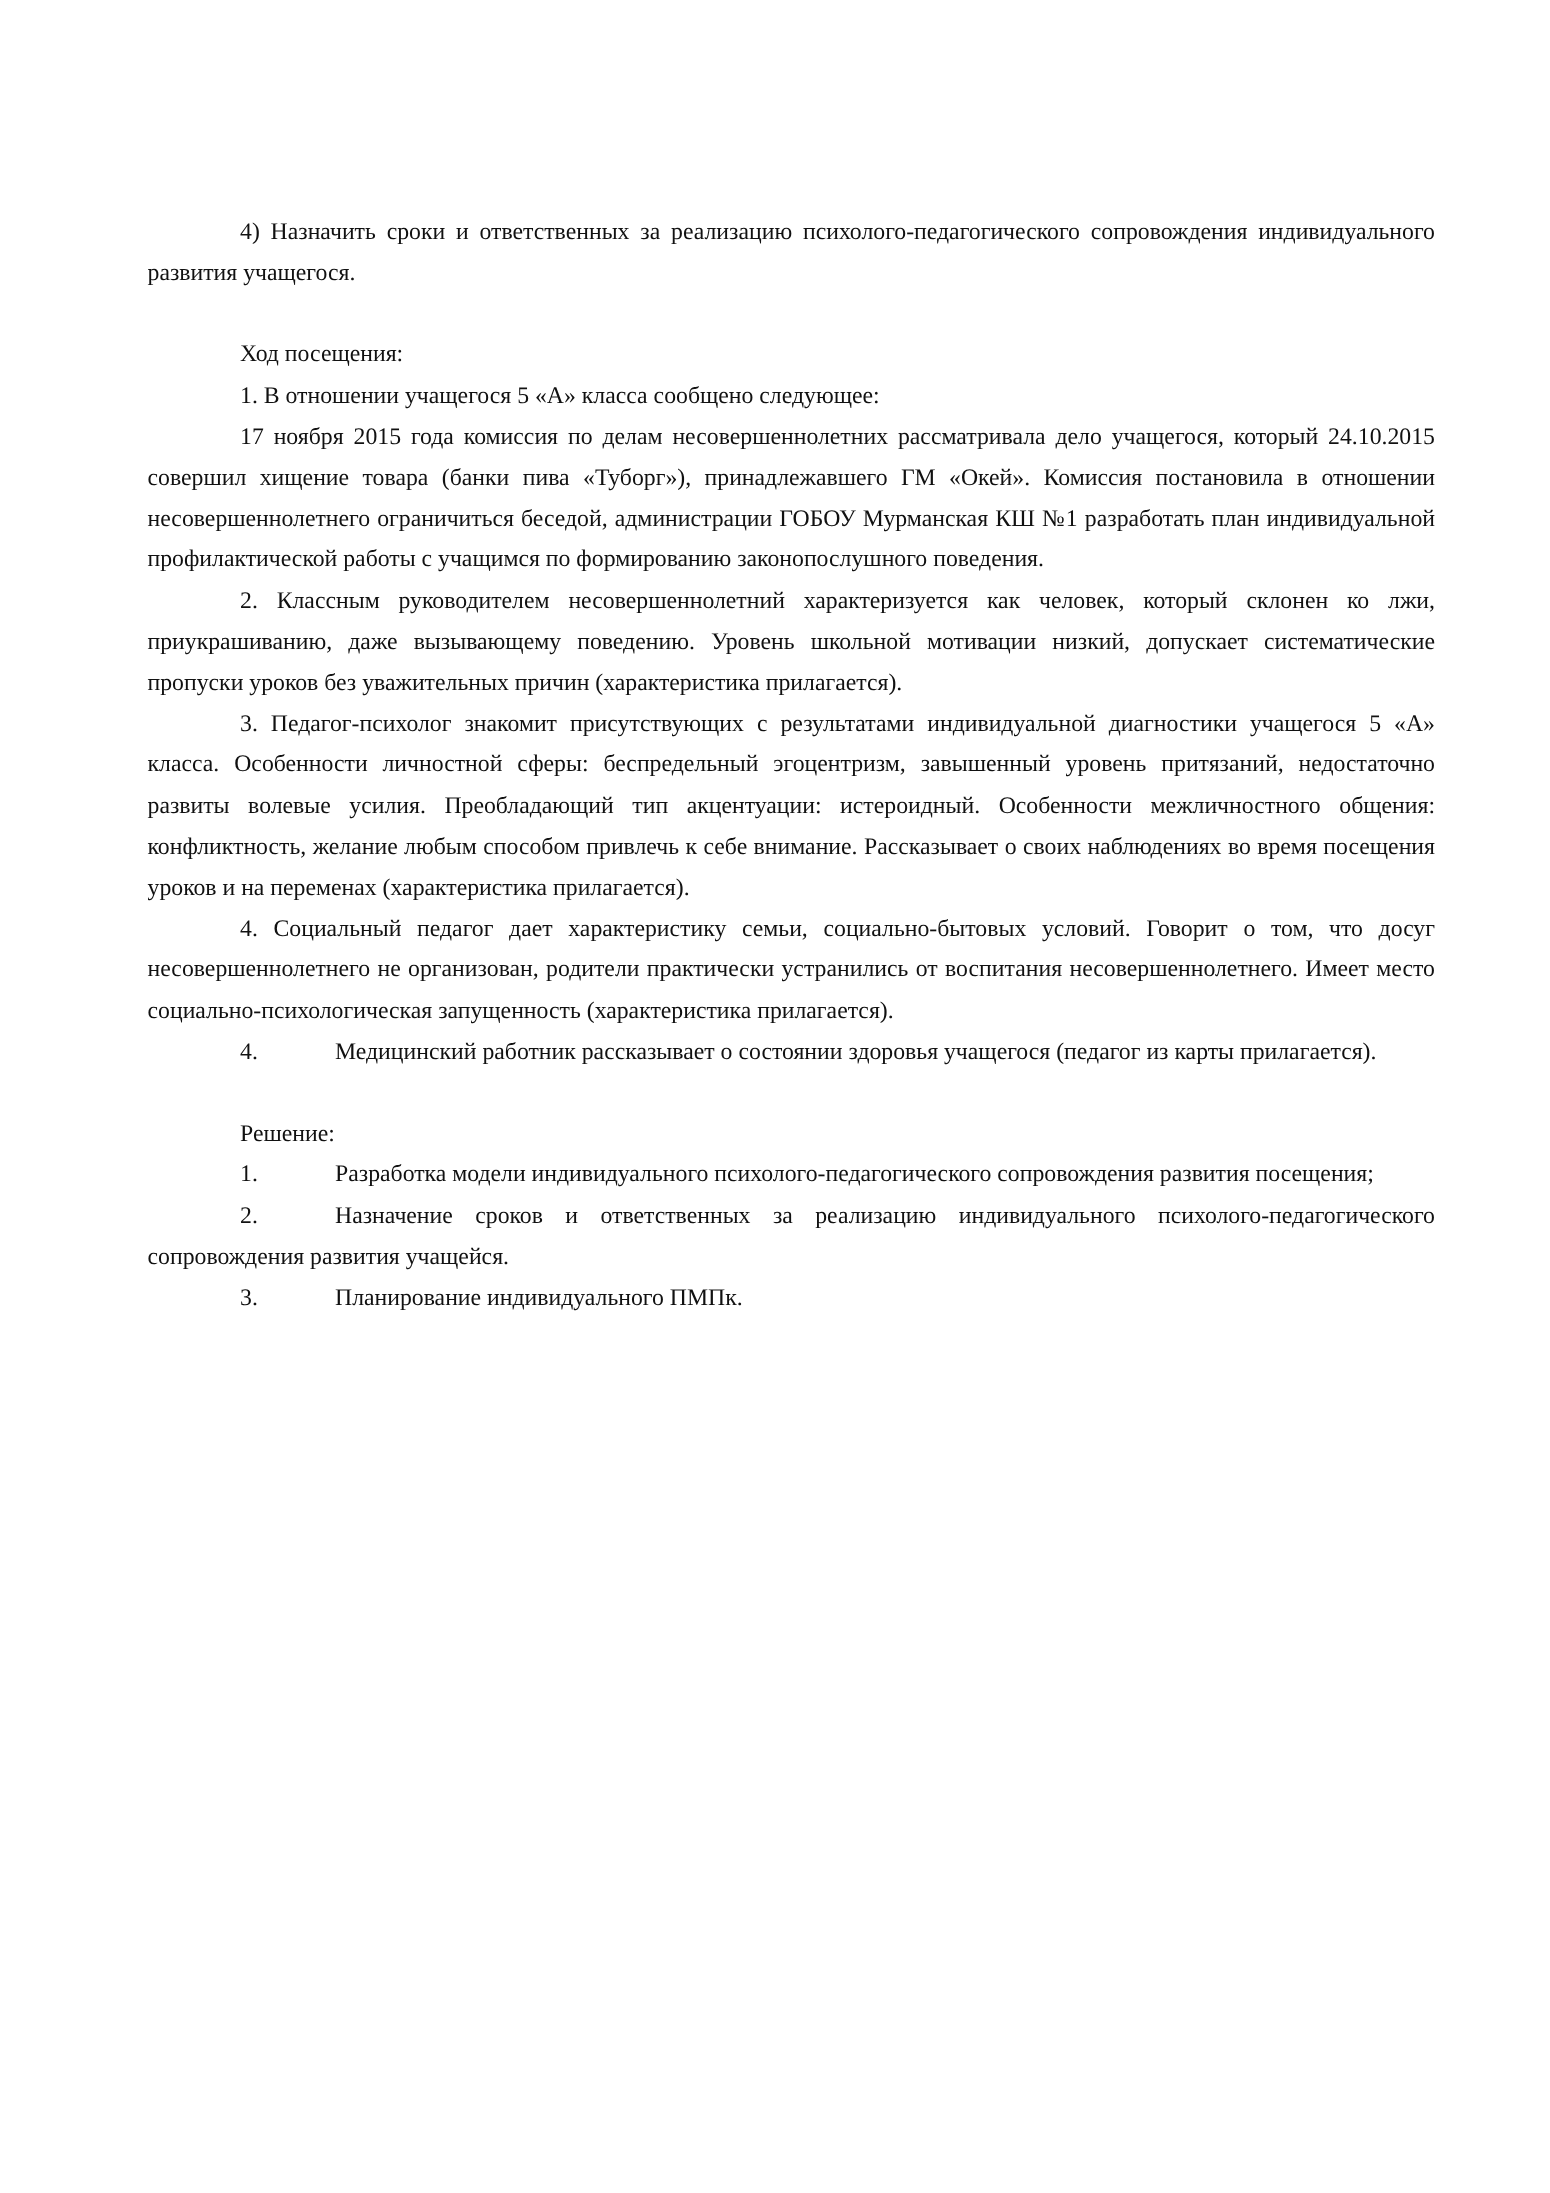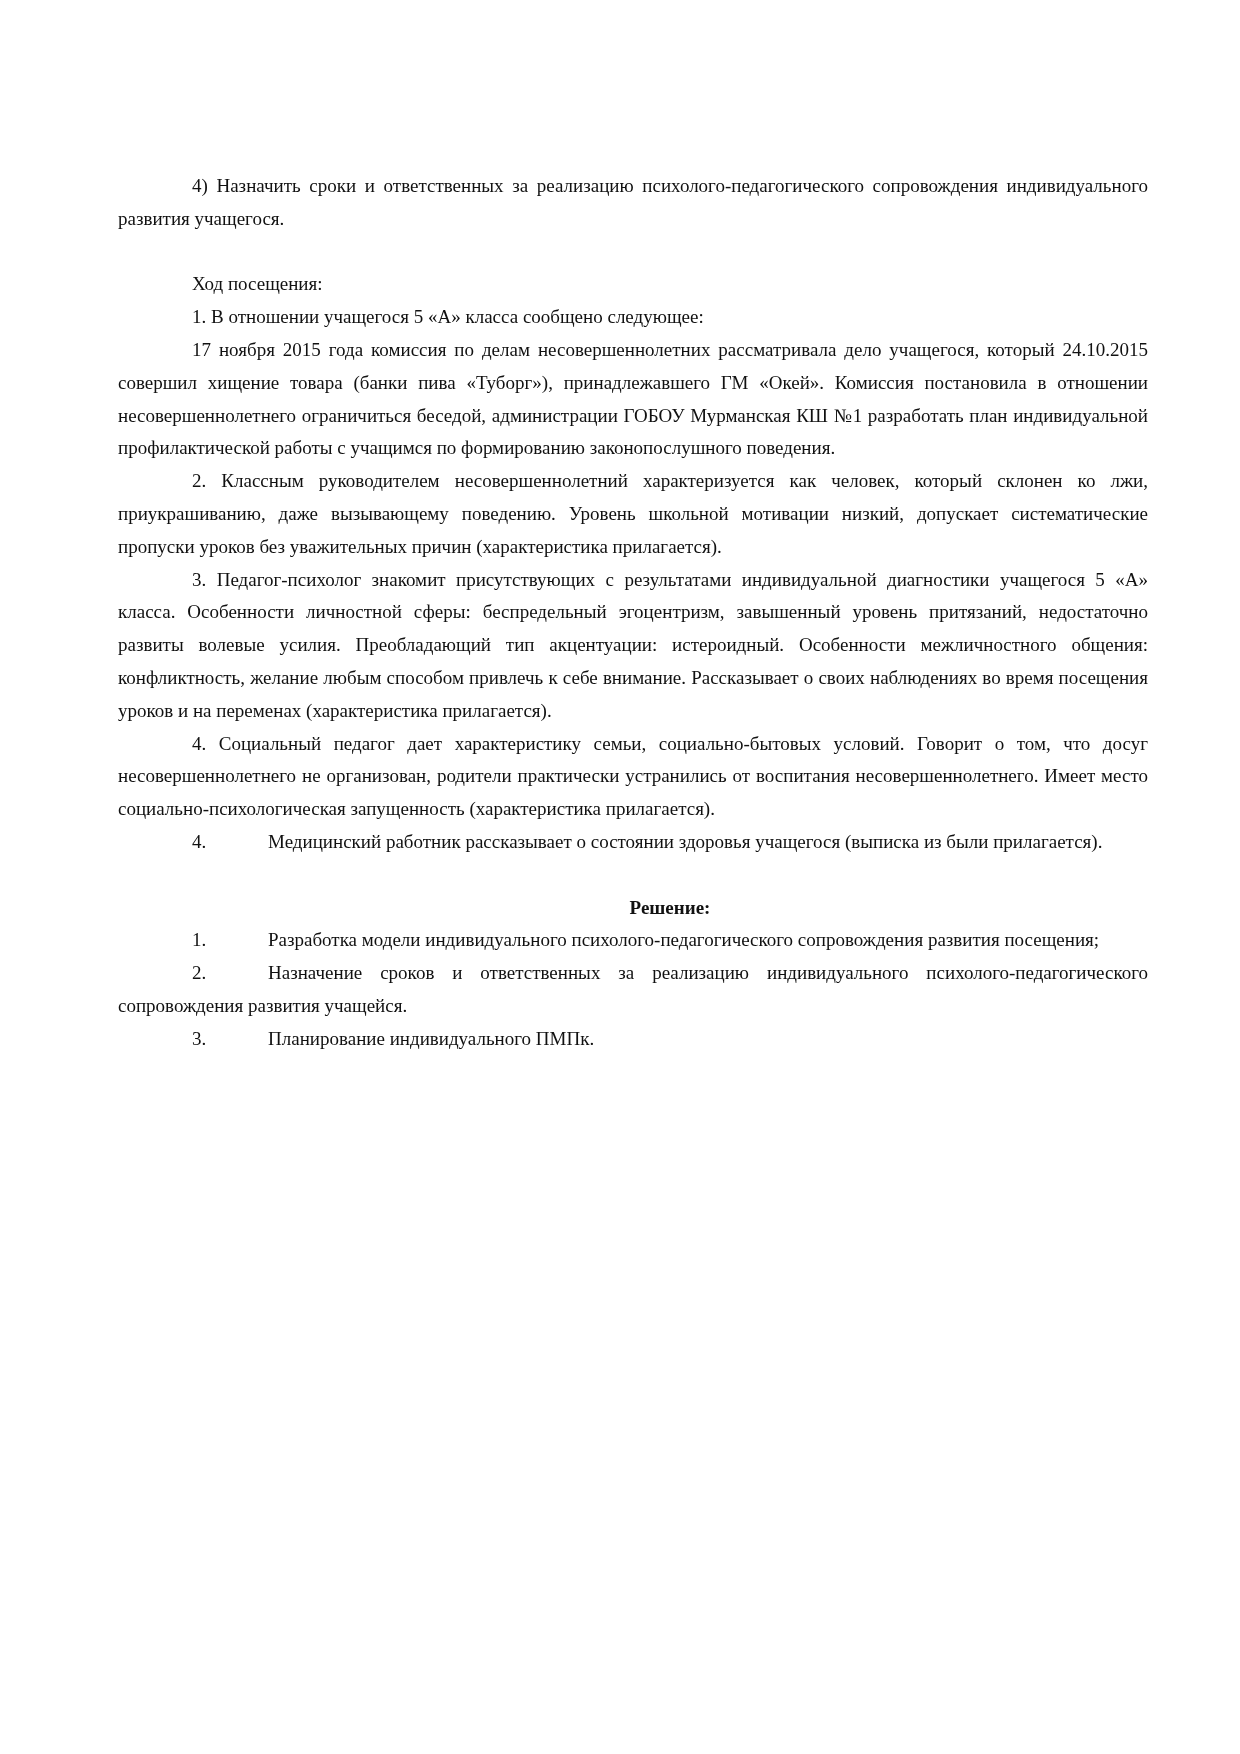--- a/index.html
+++ b/index.html
@@ -26,22 +26,21 @@
   }
   .p {
     margin: 0;
     text-align: justify;
     text-indent: 74px;
   }
   .blank { height: 32.8px; }
   .heading {
     margin: 0;
     text-indent: 74px;
-    font-weight: bold;
-    text-align: center;
+    font-weight: normal;
   }
   .li {
     margin: 0;
     text-align: justify;
     text-indent: 74px;
   }
   .li .num {
     display: inline-block;
     width: 76px;
     text-indent: 0;
@@ -56,21 +55,21 @@
 
   <div class="blank"></div>
 
   <p class="p">Ход посещения:</p>
   <p class="p">1. В отношении учащегося 5 «А» класса сообщено следующее:</p>
   <p class="p">17 ноября 2015 года комиссия по делам несовершеннолетних рассматривала дело учащегося, который 24.10.2015 совершил хищение товара (банки пива «Туборг»), принадлежавшего ГМ «Окей». Комиссия постановила в отношении несовершеннолетнего ограничиться беседой, администрации ГОБОУ Мурманская КШ №1 разработать план индивидуальной профилактической работы с учащимся по формированию законопослушного поведения.</p>
   <p class="p">2. Классным руководителем несовершеннолетний характеризуется как человек, который склонен ко лжи, приукрашиванию, даже вызывающему поведению. Уровень школьной мотивации низкий, допускает систематические пропуски уроков без уважительных причин (характеристика прилагается).</p>
   <p class="p">3. Педагог-психолог знакомит присутствующих с результатами индивидуальной диагностики учащегося 5 «А» класса. Особенности личностной сферы: беспредельный эгоцентризм, завышенный уровень притязаний, недостаточно развиты волевые усилия. Преобладающий тип акцентуации: истероидный. Особенности межличностного общения: конфликтность, желание любым способом привлечь к себе внимание. Рассказывает о своих наблюдениях во время посещения уроков и на переменах (характеристика прилагается).</p>
   <p class="p">4. Социальный педагог дает характеристику семьи, социально-бытовых условий. Говорит о том, что досуг несовершеннолетнего не организован, родители практически устранились от воспитания несовершеннолетнего. Имеет место социально-психологическая запущенность (характеристика прилагается).</p>
 
-  <p class="li"><span class="num">4.</span><span>Медицинский работник рассказывает о состоянии здоровья учащегося (выписка из были прилагается).</span></p>
+  <p class="li"><span class="num">4.</span><span>Медицинский работник рассказывает о состоянии здоровья учащегося (педагог из карты прилагается).</span></p>
 
   <div class="blank"></div>
 
   <p class="heading">Решение:</p>
 
   <p class="li"><span class="num">1.</span><span>Разработка модели индивидуального психолого-педагогического сопровождения развития посещения;</span></p>
   <p class="li"><span class="num">2.</span><span>Назначение сроков и ответственных за реализацию индивидуального психолого-педагогического сопровождения развития учащейся.</span></p>
   <p class="li"><span class="num">3.</span><span>Планирование индивидуального ПМПк.</span></p>
 
 </div>

